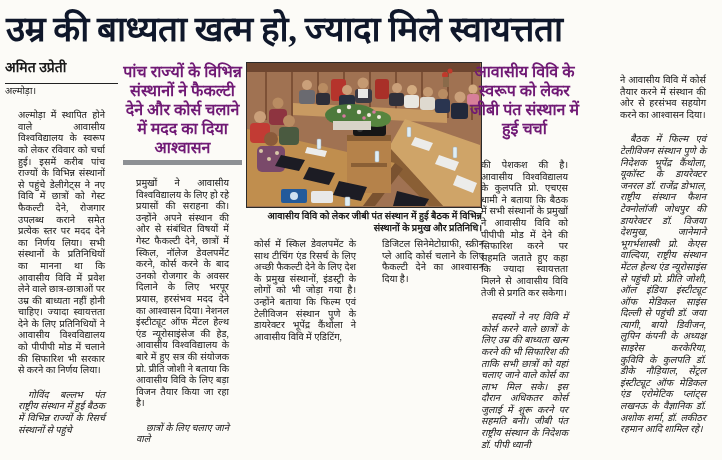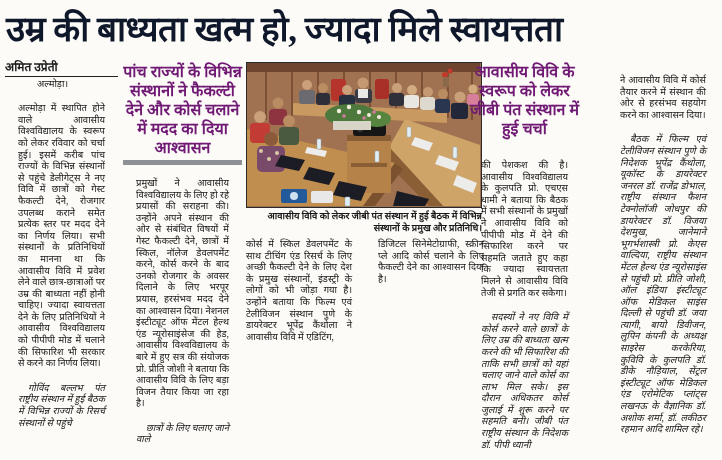--- a/index.html
+++ b/index.html
@@ -18,40 +18,40 @@
   }
   .col{position:absolute;top:62px;font-size:9.5px;line-height:11.6px;text-align:justify;}
   .col p{margin:13px;}
   .col p.indent{text-indent:10px;font-style:italic;}
   #col1{left:5px;width:113px;}
   #col2{left:123px;width:119px;}
   #centerblock{left:246px;width:238px;}
   #col5{left:468px;width:113px;}
   #col6{left:607px;width:112px;}
 
-  .byline{font-weight:700;font-size:12px;border-bottom:1.2px solid #222;
-          padding-bottom:2px;margin-bottom:2px;}
-  .dateline{font-size:9.5px;margin-bottom:8px;margin-left:32px;}
+  .byline{font-weight:700;font-size:14px;border-bottom:1.2px solid #222;
+          padding-bottom:9px;margin-bottom:2px;}
+  .dateline{font-size:9.5px;margin-bottom:8px;}
 
   .subhead{
     font-size:16px;font-weight:700;line-height:19px;text-align:center;
     color:#701a75;margin:0 0 3px 0;
   }
   .graybar{height:5px;background:#8d9094;margin:3px 0 6px 0;}
   .spacer{height:6px;}
 
   .photo-frame{
     width:236px;height:146px;border:1.5px solid #2a2a2a;background:#9c7150;
     box-sizing:border-box;overflow:hidden;
   }
   .caption{
     font-size:9.5px;font-weight:700;line-height:11.5px;text-align:right;
     margin:3px 2px 5px 2px;
   }
-  .subcols{display:flex;gap:26px;}
+  .subcols{display:flex;gap:26px;margin-left:8px;}
   .subcol{width:114px;font-size:9.5px;line-height:11.6px;text-align:justify;}
   .subcol p{margin:0;}
   .subcol p.indent{text-indent:10px;}
 </style>
 </head>
 <body>
 
 <div class="page">
 
   <div class="headline">उम्र की बाध्यता खत्म हो, ज्यादा मिले स्वायत्तता</div>

